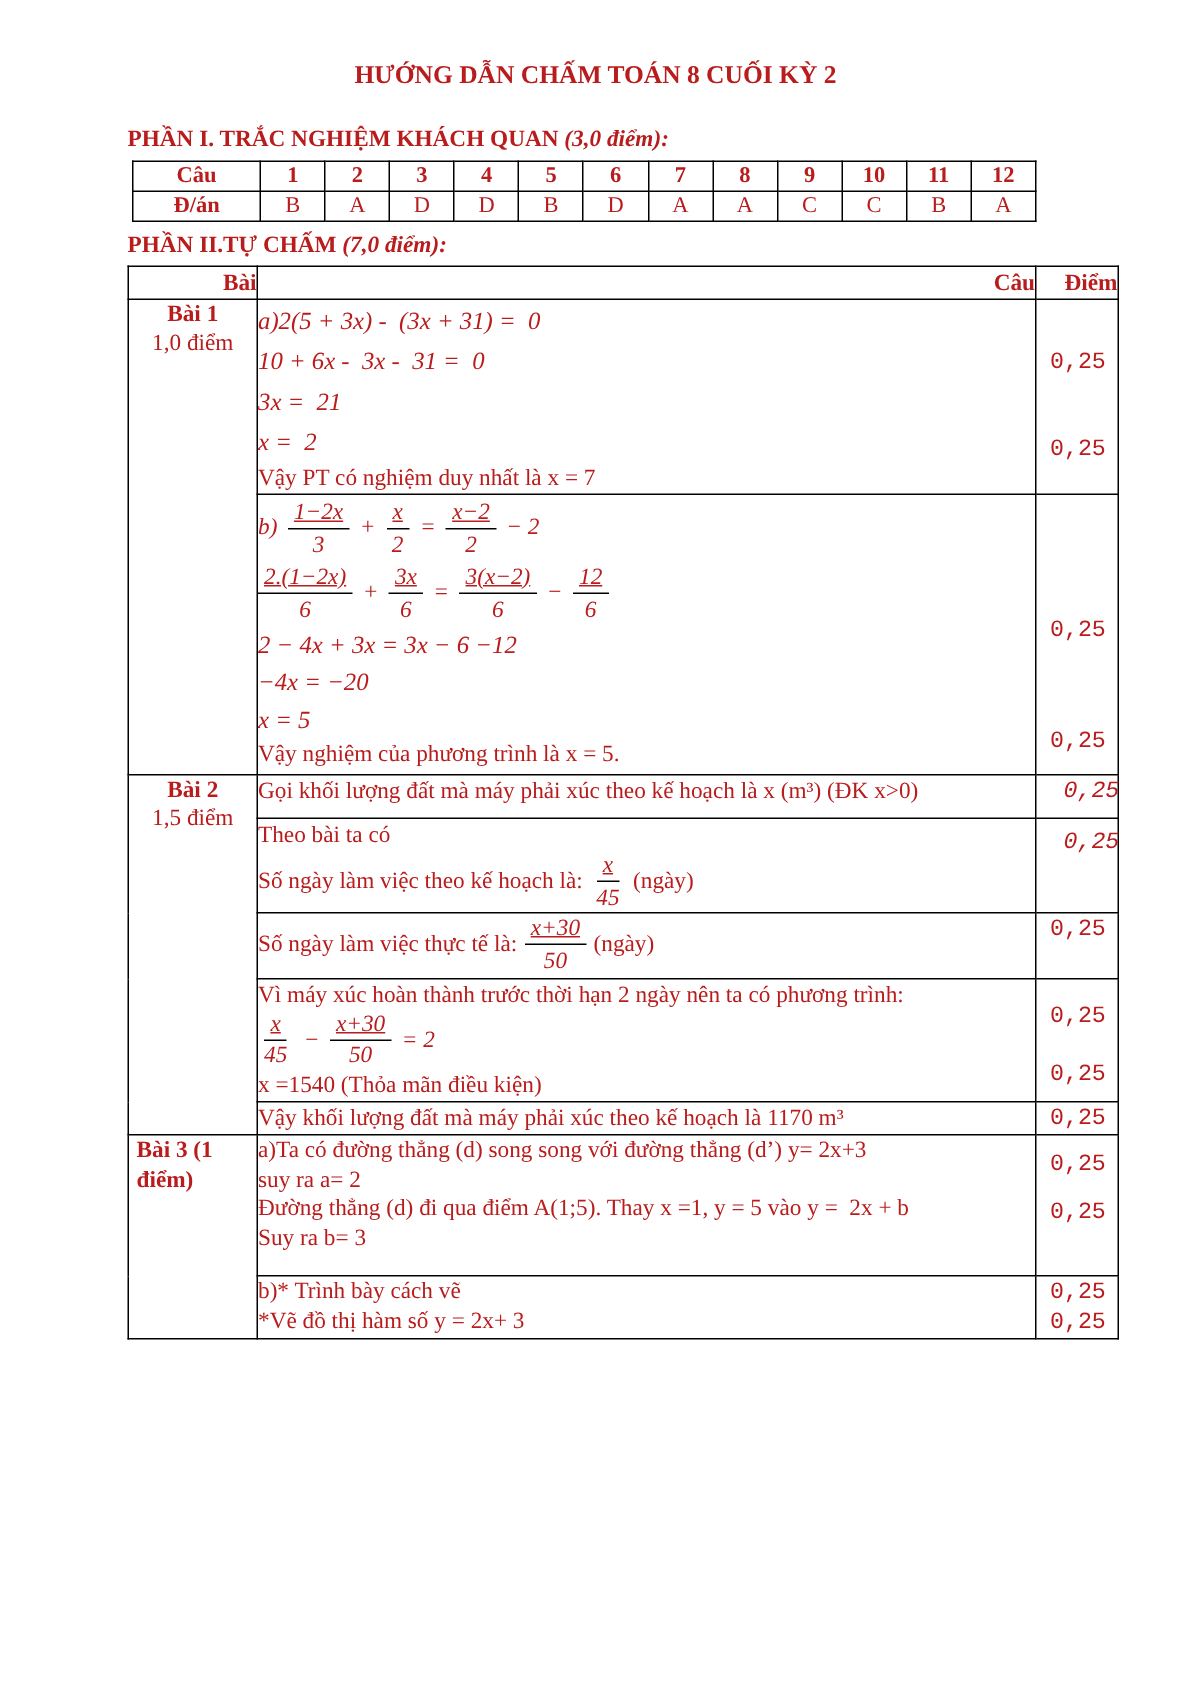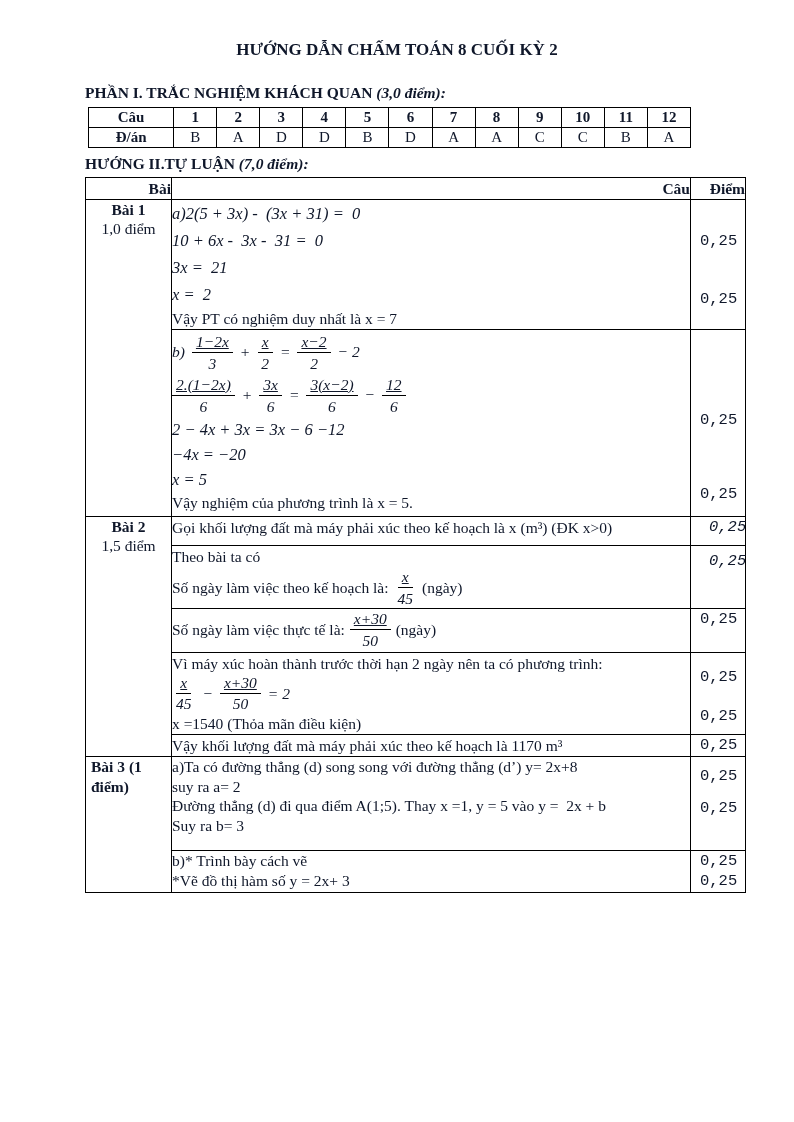--- a/index.html
+++ b/index.html
@@ -1,18 +1,18 @@
 <!DOCTYPE html>
 <html><head>
 <meta charset="utf-8">
 <style>
   html,body { margin:0; padding:0; background:#fff; }
   .page {
     position:relative; width:794px; height:1122px; background:#fff;
-    color:#0f172a; font-family:"Liberation Serif", serif; overflow:hidden;
+    color:#b91c1c; font-family:"Liberation Serif", serif; overflow:hidden;
   }
   .title {
     padding-top:40px; width:794px; text-align:center;
     font-size:17px; font-weight:bold; line-height:19px;
   }
   .sec-heading {
     margin:25px 0 5px 85px; font-size:15.5px; font-weight:bold; line-height:18px;
   }
   .sec-heading .pts { font-style:italic; }
   .p2-heading { margin:7px 0 4px 85px; }
@@ -129,21 +129,21 @@
       <td>A</td>
       <td>A</td>
       <td>C</td>
       <td>C</td>
       <td>B</td>
       <td>A</td>
     </tr>
   </tbody>
     </table>
 
-  <div class="sec-heading p2-heading"><span>HƯỚNG II.TỰ LUẬN </span><span class="pts">(7,0 điểm):</span></div>
+  <div class="sec-heading p2-heading"><span>PHẦN II.TỰ CHẤM </span><span class="pts">(7,0 điểm):</span></div>
 
   <table class="main-table">
     <colgroup>
         <col style="width:86px">
         <col style="width:519px">
         <col style="width:55px">
       </colgroup>
 
     <tbody>
         <tr>
@@ -293,21 +293,21 @@
       <td class="cell-diem pc-b2r5">
         <div class="pt pt1">0,25</div>
       </td>
     </tr>
 
     <tr class="h-b3a">
       <td class="cell-bai left" rowspan="2">
         <div class="bai-label">Bài 3 (1 điểm)</div>
       </td>
       <td class="cell-cau tight">
-        <div class="text-line">a)Ta có đường thẳng (d) song song với đường thẳng (d’) y= 2x+8</div>
+        <div class="text-line">a)Ta có đường thẳng (d) song song với đường thẳng (d’) y= 2x+3</div>
         <div class="text-line">suy ra a= 2</div>
         <div class="text-line">Đường thẳng (d) đi qua điểm A(1;5). Thay x =1, y = 5 vào y =  2x + b</div>
         <div class="text-line">Suy ra b= 3</div>
       </td>
       <td class="cell-diem pc-b3a">
         <div class="pt pt1">0,25</div>
         <div class="pt pt2">0,25</div>
       </td>
     </tr>
     <tr class="h-b3b">

